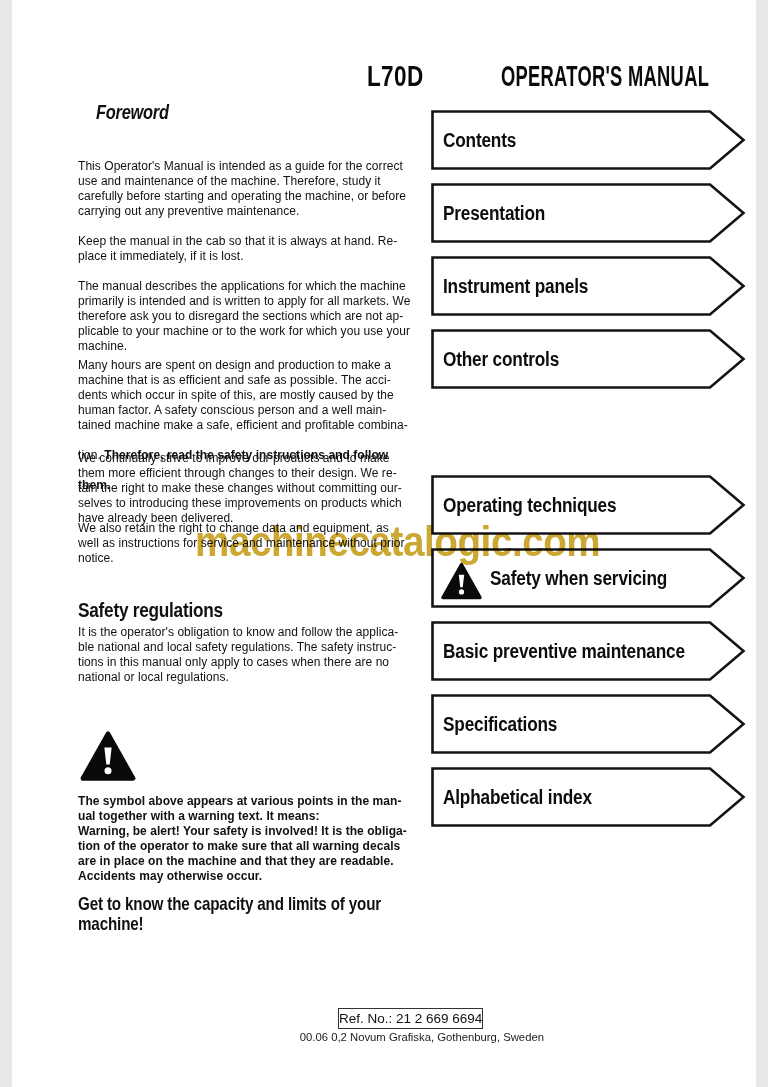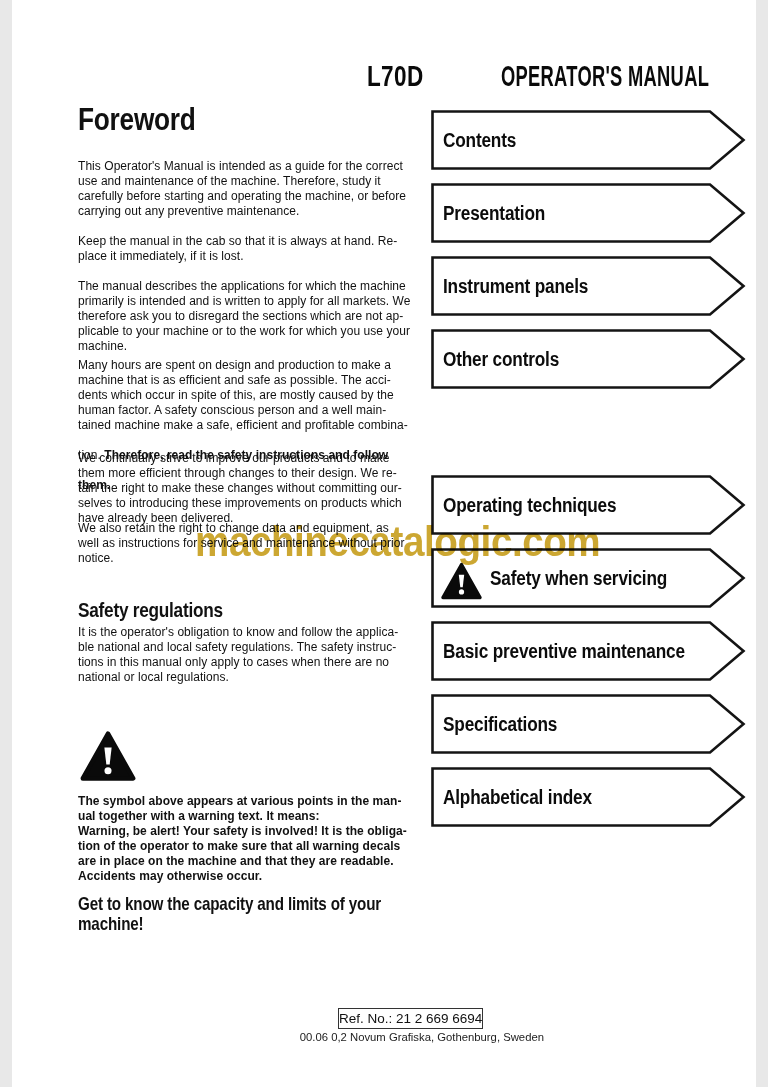--- a/index.html
+++ b/index.html
@@ -6,21 +6,21 @@
   .page{position:relative;width:744px;height:1087px;background:#ffffff;
         font-family:"Liberation Sans",sans-serif;color:#111;overflow:hidden;margin:0 auto;}
 
   
   .hdr{position:absolute;top:61px;font-weight:bold;white-space:nowrap;
        transform-origin:0 0;line-height:30px;font-size:30px;color:#0a0a0a;}
   .hdr-model{left:355px;transform:scaleX(.75);letter-spacing:.5px;}
   .hdr-title{left:489px;transform:scaleX(.61);letter-spacing:.5px;}
 
   
-  .h1{position:absolute;left:66px;top:101px;font-size:32px;font-weight:bold;white-space:nowrap;}
+  .h1{position:absolute;left:84px;top:101px;font-size:20px;font-weight:bold;white-space:nowrap;font-style:italic;}
   .h2{position:absolute;left:66px;top:598px;font-size:21px;font-weight:bold;white-space:nowrap;}
   .cond{display:inline-block;transform:scaleX(.82);transform-origin:0 50%;letter-spacing:-.3px;}
   .para{position:absolute;left:66px;width:400px;font-size:12px;line-height:15px;
         white-space:pre-line;letter-spacing:.05px;}
   .para .ln{white-space:pre-line;}
   .b{font-weight:bold;}
   .capacity{position:absolute;left:66px;top:894px;font-size:19px;font-weight:bold;line-height:20px;}
   .capacity .cond2{display:inline-block;transform:scaleX(.80);transform-origin:0 0;white-space:pre-line;letter-spacing:-.2px;}
 
   

